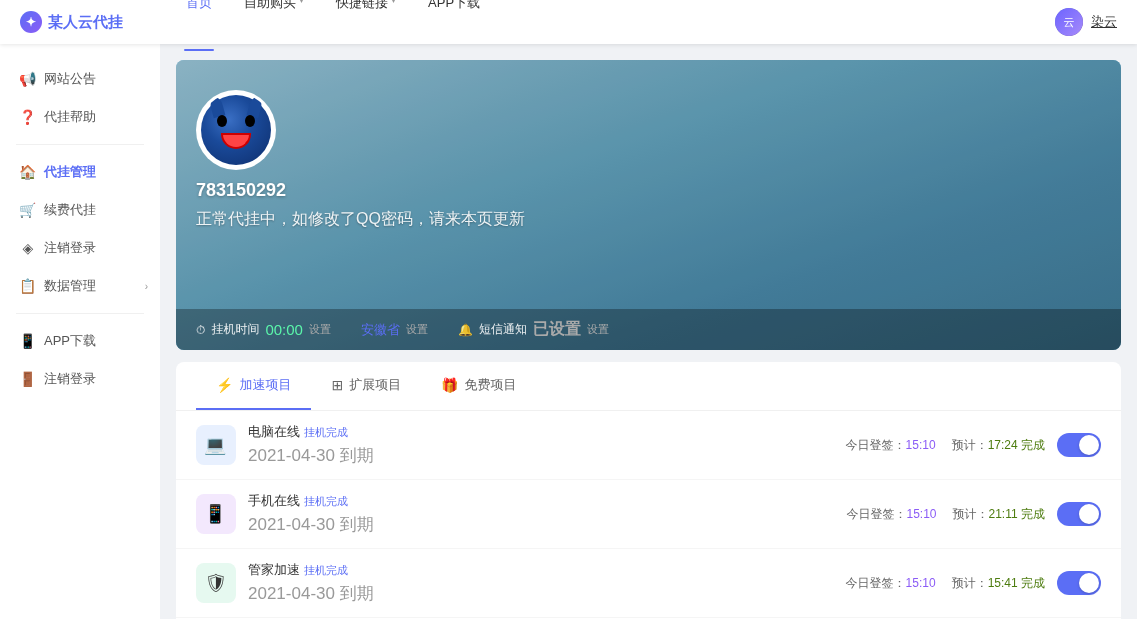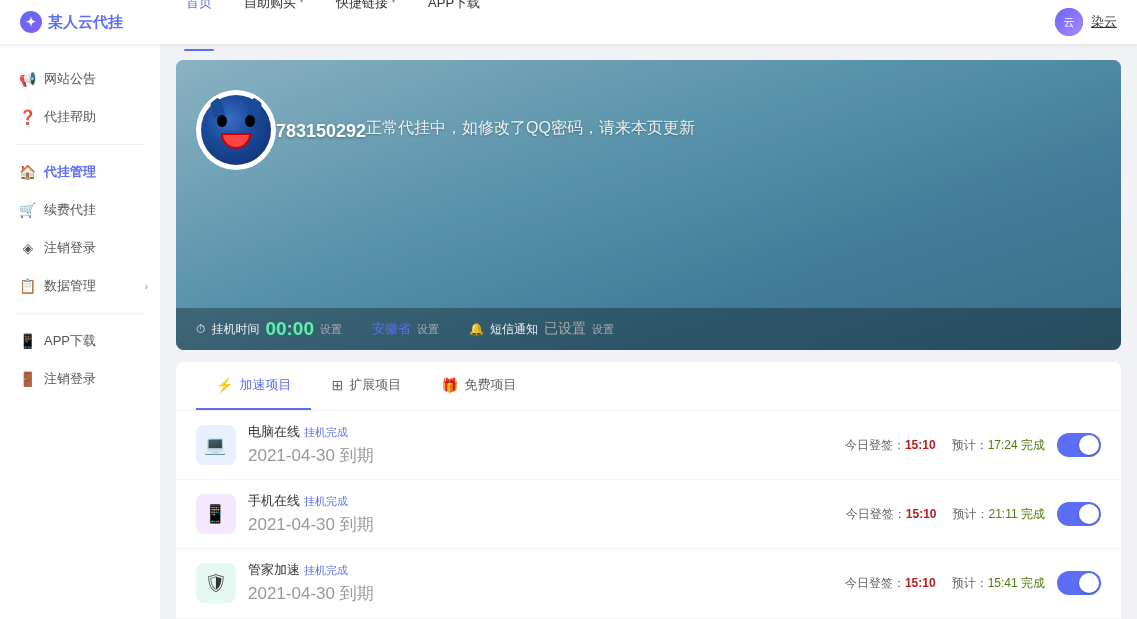--- a/index.html
+++ b/index.html
@@ -152,22 +152,22 @@
     }
     .banner-overlay {
       position: absolute;
       top: 0; left: 0; right: 0; bottom: 0;
       background: rgba(0,0,0,0.15);
     }
     .banner-content {
       position: relative;
       z-index: 2;
       display: flex;
-      flex-direction: row;
-      align-items: center;
+      flex-direction: column;
+      align-items: flex-start;
       padding: 30px 20px 20px;
     }
     .profile-avatar-wrapper {
       width: 80px; height: 80px;
       border-radius: 50%;
       border: 3px solid rgba(255,255,255,0.8);
       overflow: hidden;
       margin-bottom: 10px;
       background: #fff;
       display: flex; align-items: center; justify-content: center;
@@ -257,35 +257,36 @@
     }
     .status-item {
       display: flex;
       align-items: center;
       gap: 6px;
       color: rgba(255,255,255,0.9);
       font-size: 12px;
     }
     .status-item .time-val {
       color: #5bf5aa;
-      font-size: 19px;
-      font-weight: bold;
+      font-size: 15px;
+      font-weight: normal;
     }
     .status-item .set-btn {
       color: #aaa;
       cursor: pointer;
       font-size: 11px;
     }
     .status-item .province {
       color: #5b6ef5;
       font-size: 13px;
     }
     .status-item .notify-on {
       color: #aaa;
-      font-size: 14px;
+      font-size: 16px;
+      font-weight: bold;
     }
 
     
     .tabs-section {
       background: #fff;
       border-radius: 8px;
       overflow: hidden;
     }
     .tabs-header {
       display: flex;
@@ -350,22 +351,22 @@
     .item-stats {
       display: flex;
       gap: 16px;
       align-items: center;
     }
     .stat-text {
       font-size: 12px;
       color: #666;
     }
     .stat-text .val {
-      color: #b91c1c;
-      font-weight: bold;
+      color: #8b5cf6;
+      font-weight: normal;
     }
     .stat-text .done {
       color: #4d7c0f;
     }
 
     
     .toggle-switch {
       width: 44px; height: 24px;
       border-radius: 12px;
       background: #5b6ef5;

